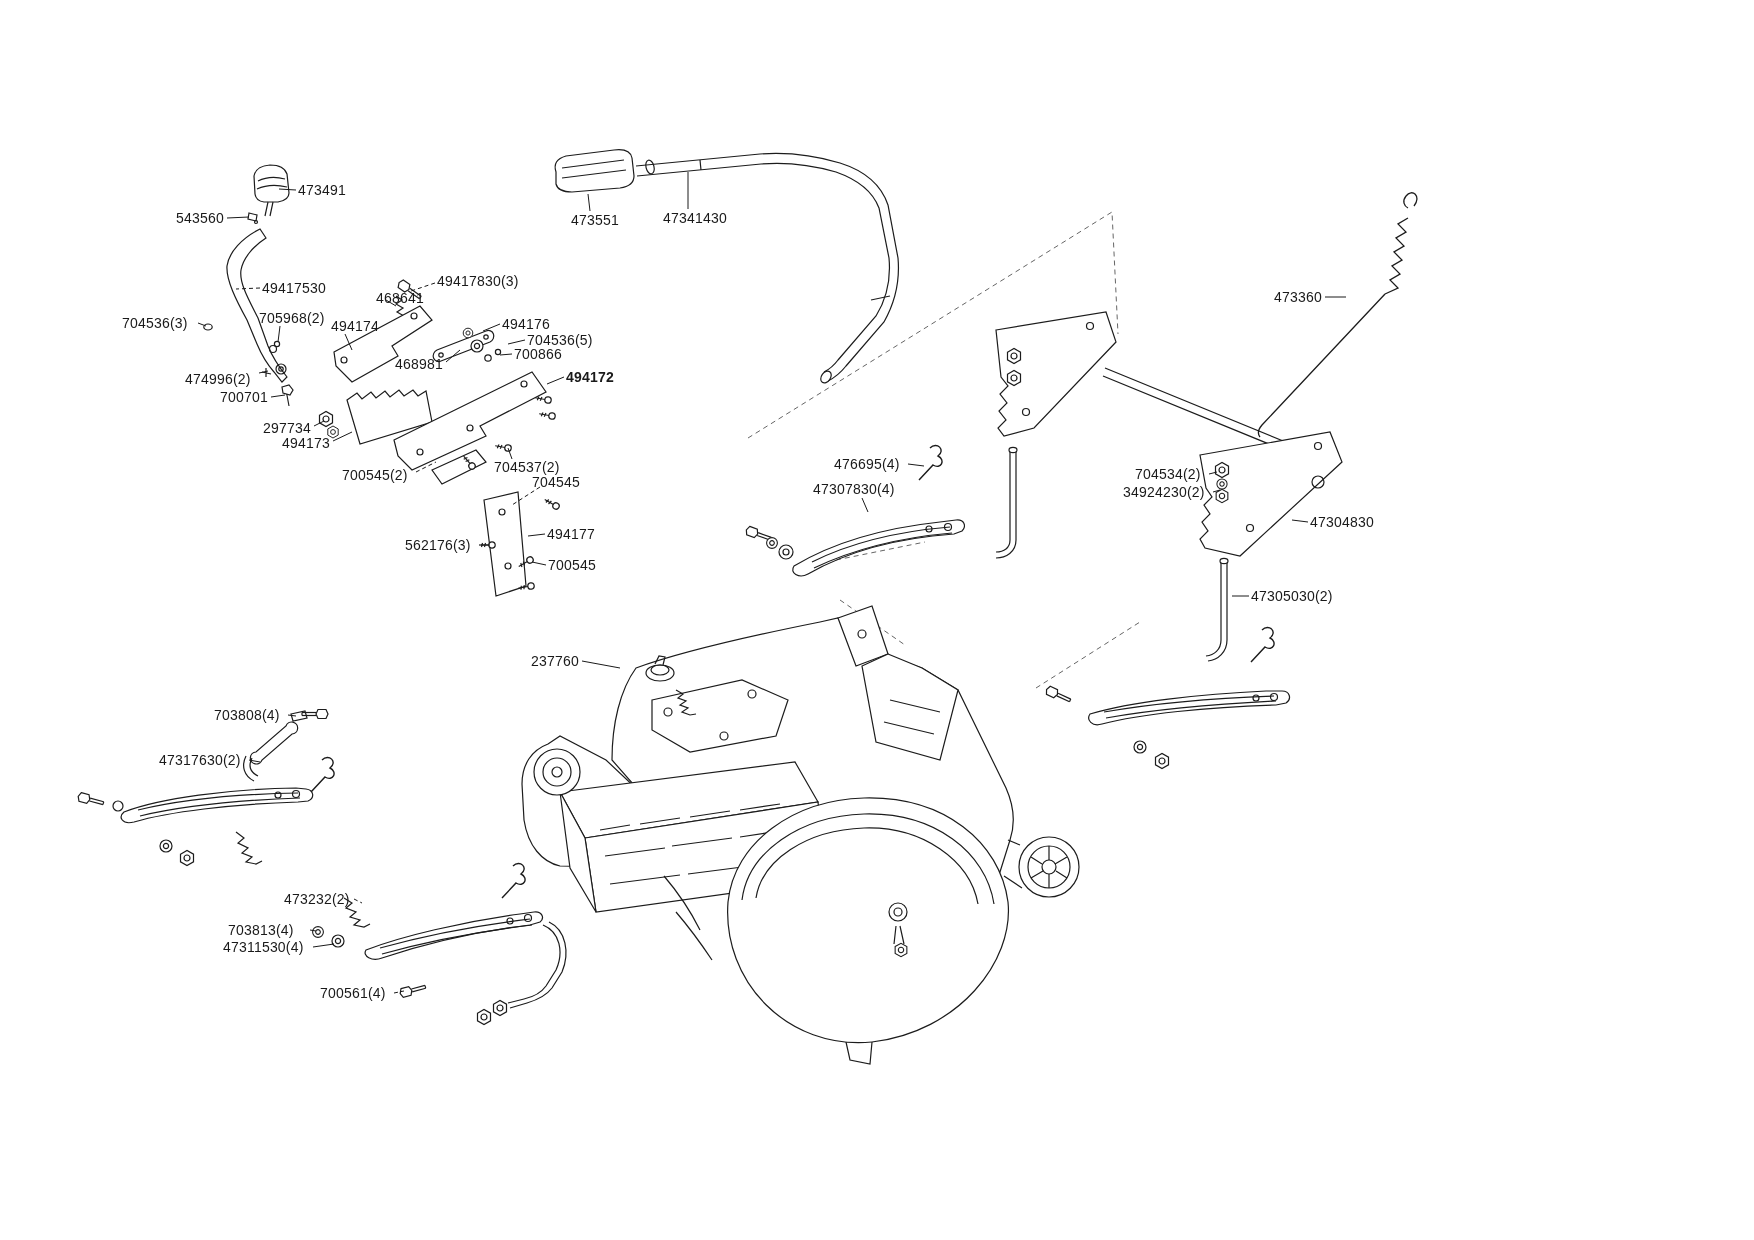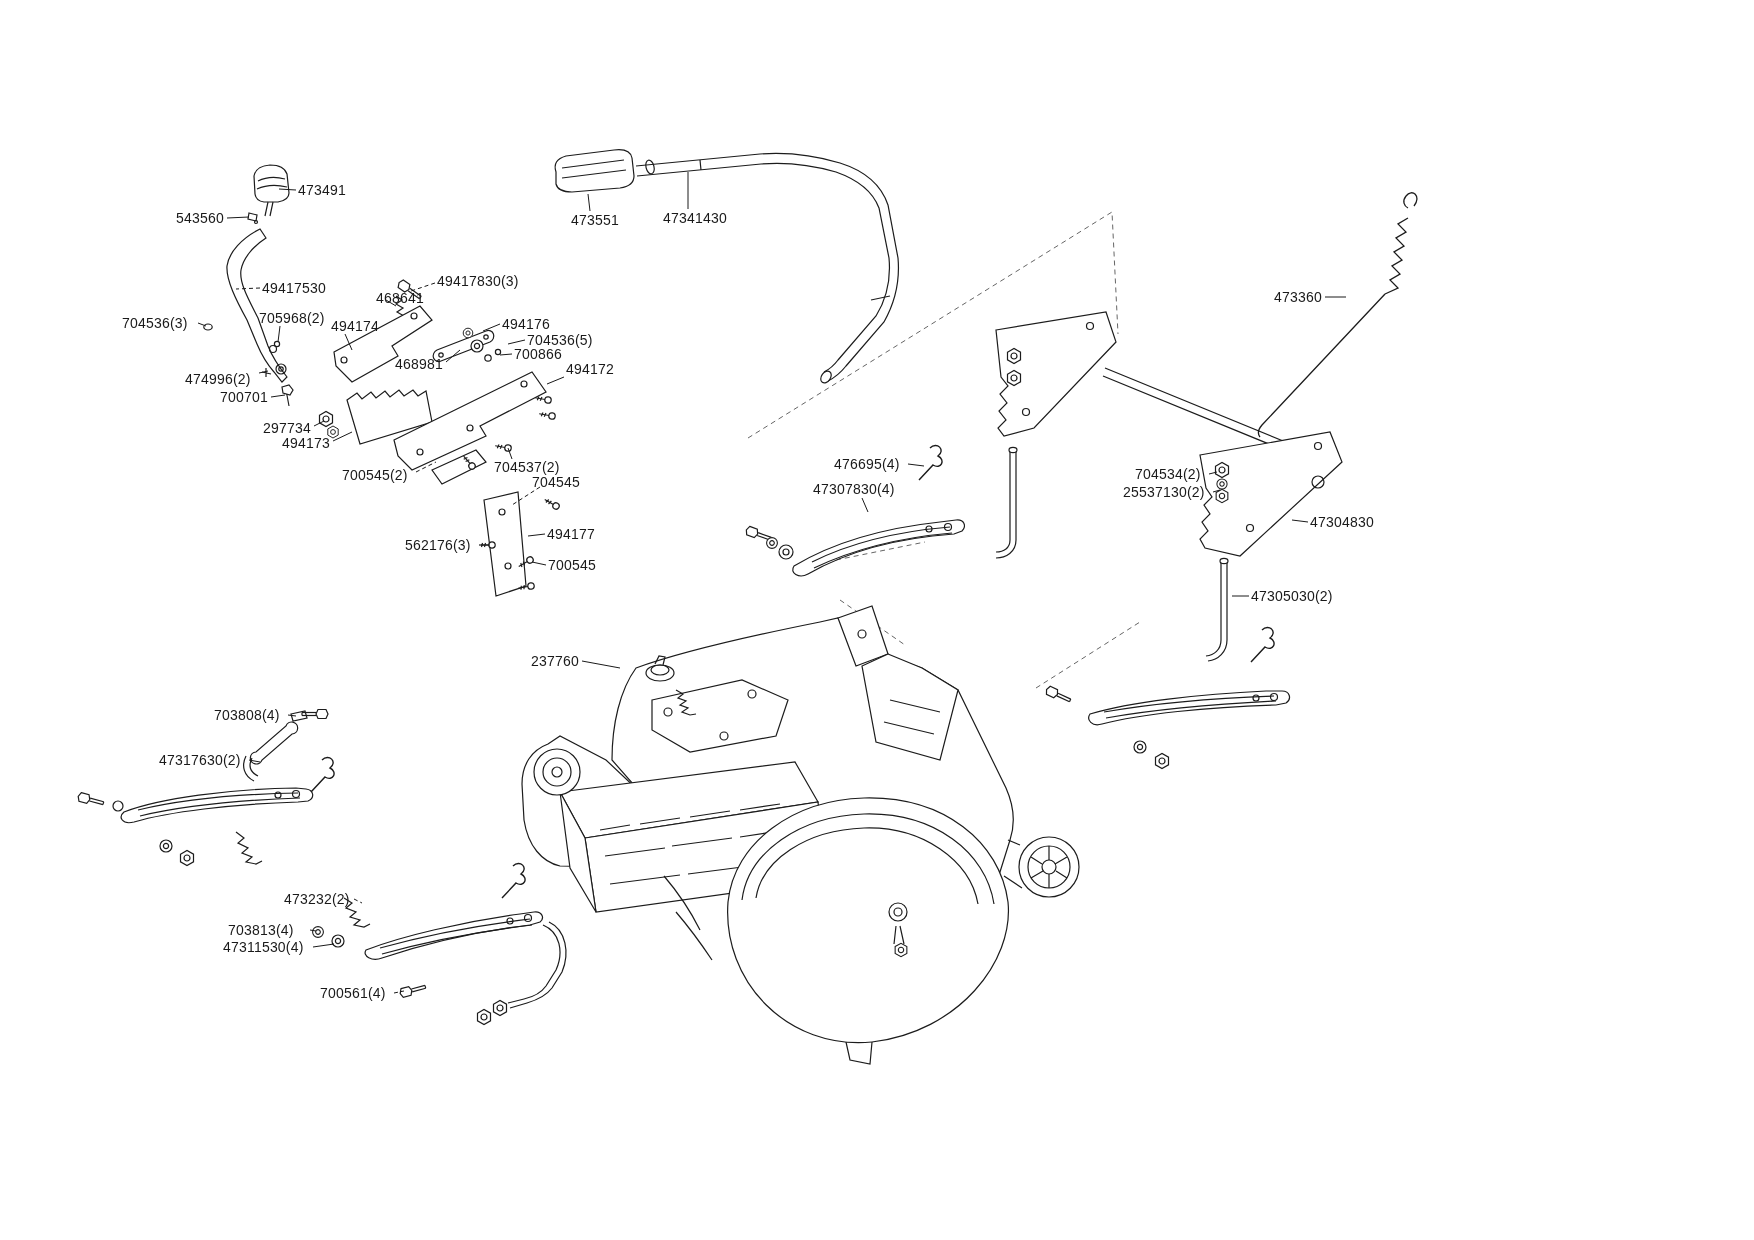--- a/index.html
+++ b/index.html
@@ -287,37 +287,37 @@
       <div class="part-label" style="left: 437px; top: 274px;">49417830(3)</div>
       <div class="part-label" style="left: 336px; top: 291px; margin-left: 40px;">468641</div>
       <div class="part-label" style="left: 122px; top: 316px;">704536(3)</div>
       <div class="part-label" style="left: 259px; top: 311px;">705968(2)</div>
       <div class="part-label" style="left: 331px; top: 319px;">494174</div>
       <div class="part-label" style="left: 502px; top: 317px;">494176</div>
       <div class="part-label" style="left: 527px; top: 333px;">704536(5)</div>
       <div class="part-label" style="left: 514px; top: 347px;">700866</div>
       <div class="part-label" style="left: 395px; top: 357px; text-align: center;">468981</div>
       <div class="part-label" style="left: 185px; top: 372px;">474996(2)</div>
-      <div class="part-label" style="left: 566px; top: 362px;">494172</div>
+      <div class="part-label" style="left: 566px; top: 370px; font-weight: bold;">494172</div>
       <div class="part-label" style="left: 220px; top: 390px;">700701</div>
       <div class="part-label" style="left: 263px; top: 421px;">297734</div>
       <div class="part-label" style="left: 282px; top: 436px;">494173</div>
       <div class="part-label" style="left: 342px; top: 468px;">700545(2)</div>
       <div class="part-label" style="left: 494px; top: 460px;">704537(2)</div>
       <div class="part-label" style="left: 532px; top: 475px;">704545</div>
       <div class="part-label" style="left: 405px; top: 538px;">562176(3)</div>
       <div class="part-label" style="left: 547px; top: 527px;">494177</div>
       <div class="part-label" style="left: 548px; top: 558px;">700545</div>
       <div class="part-label" style="left: 571px; top: 213px;">473551</div>
       <div class="part-label" style="left: 663px; top: 211px;">47341430</div>
       <div class="part-label" style="left: 1274px; top: 290px;">473360</div>
       <div class="part-label" style="left: 834px; top: 457px;">476695(4)</div>
       <div class="part-label" style="left: 813px; top: 482px;">47307830(4)</div>
       <div class="part-label" style="left: 1135px; top: 467px;">704534(2)</div>
-      <div class="part-label" style="left: 1123px; top: 485px;">25537130(2)</div>
+      <div class="part-label" style="left: 1123px; top: 485px;">34924230(2)</div>
       <div class="part-label" style="left: 1310px; top: 515px;">47304830</div>
       <div class="part-label" style="left: 1251px; top: 589px;">47305030(2)</div>
       <div class="part-label" style="left: 531px; top: 654px;">237760</div>
       <div class="part-label" style="left: 214px; top: 708px;">703808(4)</div>
       <div class="part-label" style="left: 159px; top: 753px;">47317630(2)</div>
       <div class="part-label" style="left: 284px; top: 892px;">473232(2)</div>
       <div class="part-label" style="left: 228px; top: 923px;">703813(4)</div>
       <div class="part-label" style="left: 223px; top: 940px;">47311530(4)</div>
       <div class="part-label" style="left: 320px; top: 986px;">700561(4)</div>
     </div>

